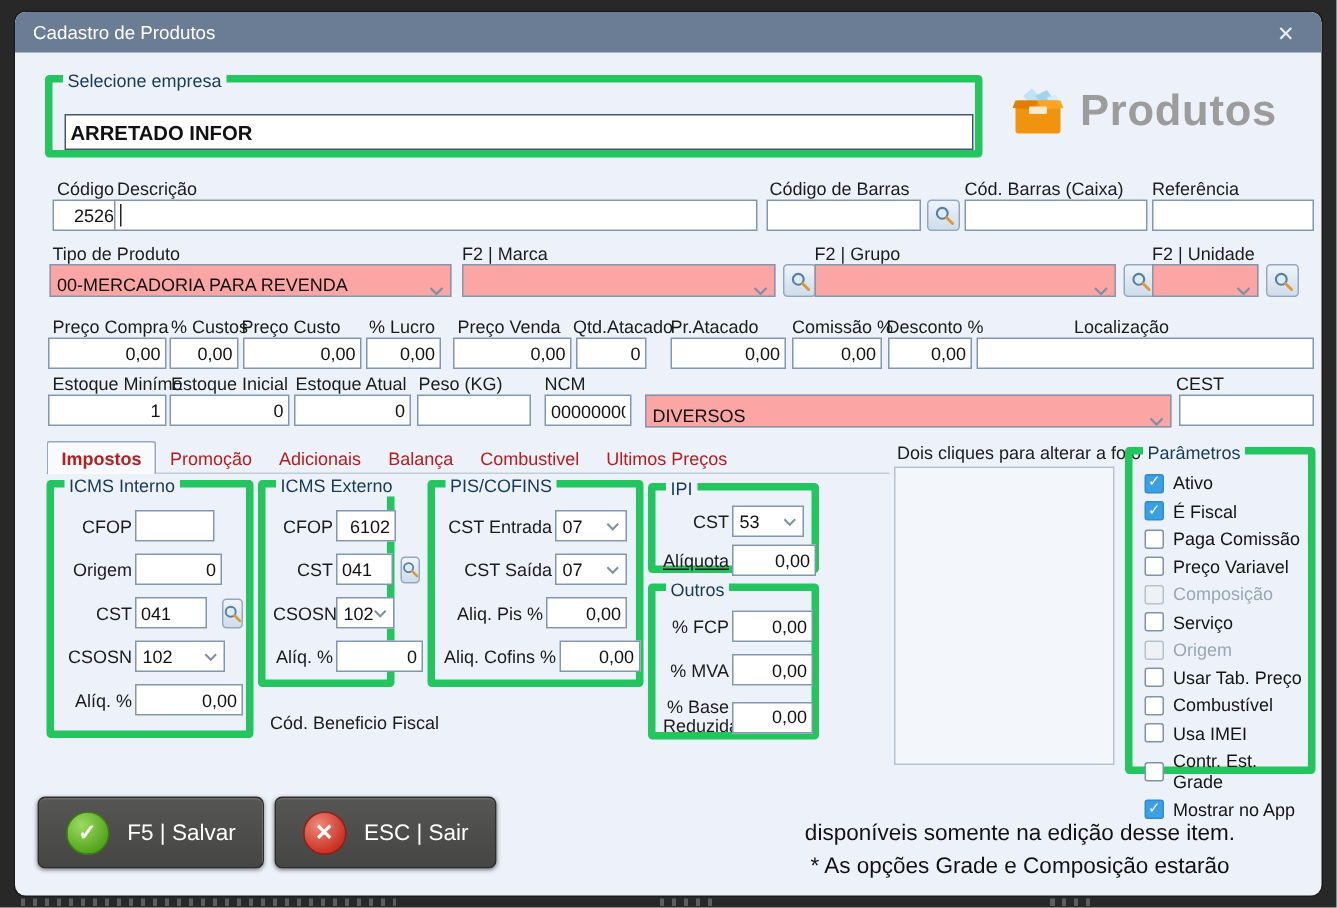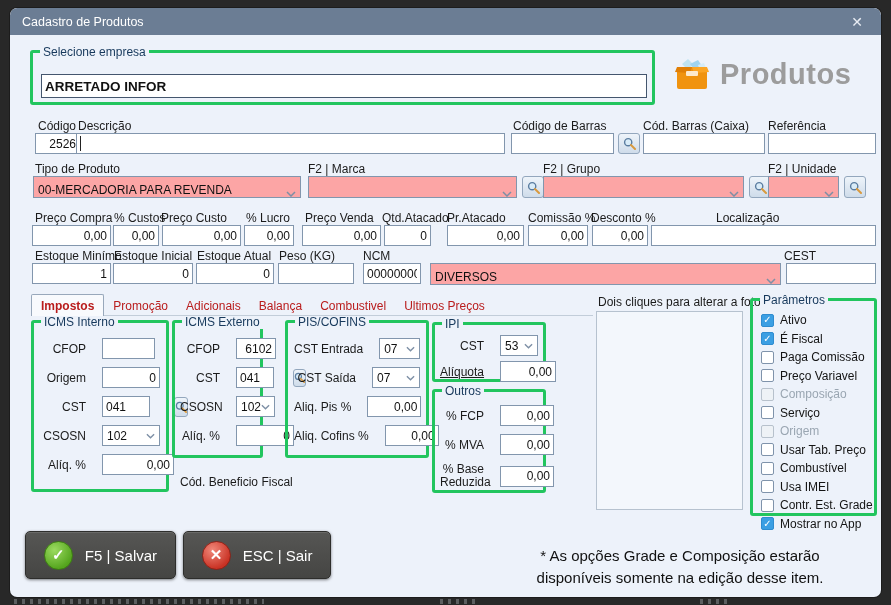--- a/index.html
+++ b/index.html
@@ -33,36 +33,36 @@
     position:absolute;height:22px;border:1px solid #8296ad;background:#fca5a5;
     display:flex;align-items:flex-end;font-size:12px;padding-left:4px;
     box-sizing:border-box;color:#111;
   }
   .cmb .chev{margin-left:auto;margin-right:4px;display:flex;align-items:center;}
   .srch{
     position:absolute;width:22px;height:21px;border:1px solid #93a7bd;border-radius:3px;
     background:linear-gradient(#eef4fa,#cfdcea);display:flex;align-items:center;justify-content:center;
     box-sizing:border-box;padding:0;
   }
-  .grp,.fs{position:absolute;border:3px solid #22c55e;border-radius:3px;box-sizing:border-box;}
+  .grp,.fs{position:absolute;border:5px solid #22c55e;border-radius:3px;box-sizing:border-box;}
   .legend{
     position:absolute;top:-8px;left:7px;background:#edf2fa;padding:0 3px;
     font-size:12px;color:#17395c;white-space:nowrap;
   }
   .caret{position:absolute;width:1px;height:15px;background:#222;}
   .brand-text{position:absolute;font-size:29px;font-weight:bold;color:#9c9c9c;letter-spacing:.5px;}
   .tabs{position:absolute;display:flex;align-items:flex-end;}
   .tab{padding:4px 9px 3px;font-size:12px;color:#b91c1c;position:relative;}
   .tab.active{
     background:#f8fafd;border:1px solid #98a8bb;border-bottom:none;
     border-radius:2px 2px 0 0;font-weight:bold;z-index:2;
   }
   .tabline{position:absolute;height:1px;background:#c2cdd9;z-index:1;}
   .fs .rows{display:flex;flex-direction:column;box-sizing:border-box;}
-  .frow{display:flex;align-items:center;gap:16px;}
+  .frow{display:flex;align-items:center;gap:2px;}
   .flbl{font-size:12px;color:#1b1b1b;text-align:right;flex-shrink:0;white-space:nowrap;}
   .flbl.wrap{white-space:normal;line-height:1.1;}
   .ftb{
     height:21px;border:1px solid #8296ad;background:#fff;font-size:12px;
     padding:0 3px;box-sizing:border-box;color:#111;font-family:"Liberation Sans", sans-serif;outline:none;
   }
   .ftb.num{text-align:right;}
   .fcmb{
     height:21px;border:1px solid #8296ad;background:#fff;display:flex;align-items:center;
     font-size:12px;padding-left:4px;box-sizing:border-box;color:#111;
@@ -461,21 +461,21 @@
   <button class="btn" style="left:15px;top:523px;width:151px;">
     <span class="ic green">✓</span>
     <span>F5 | Salvar</span>
   </button>
   <button class="btn" style="left:173px;top:523px;width:148px;">
     <span class="ic red">✕</span>
     <span>ESC | Sair</span>
   </button>
 
   <div class="note" style="left:505px;top:537px;width:330px;">
+    <span style="display:block;">disponíveis somente na edição desse item.</span>
     <span style="display:block;">* As opções Grade e Composição estarão</span>
-    <span style="display:block;">disponíveis somente na edição desse item.</span>
   </div>
 
 </div>
 
 <div class="frag" style="left:14px;top:599px;width:250px;"></div>
 <div class="frag" style="left:440px;top:599px;width:40px;"></div>
 <div class="frag" style="left:700px;top:599px;width:30px;"></div>
 
 </body></html>

